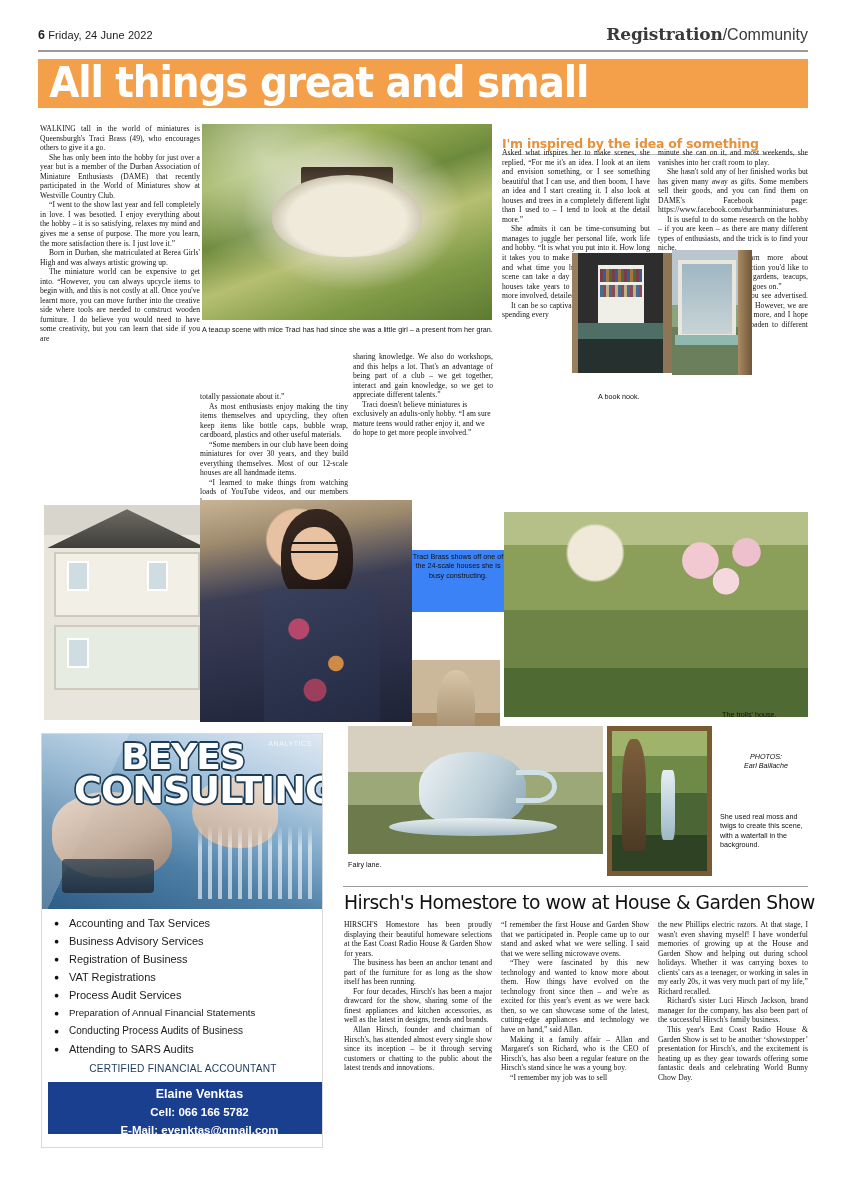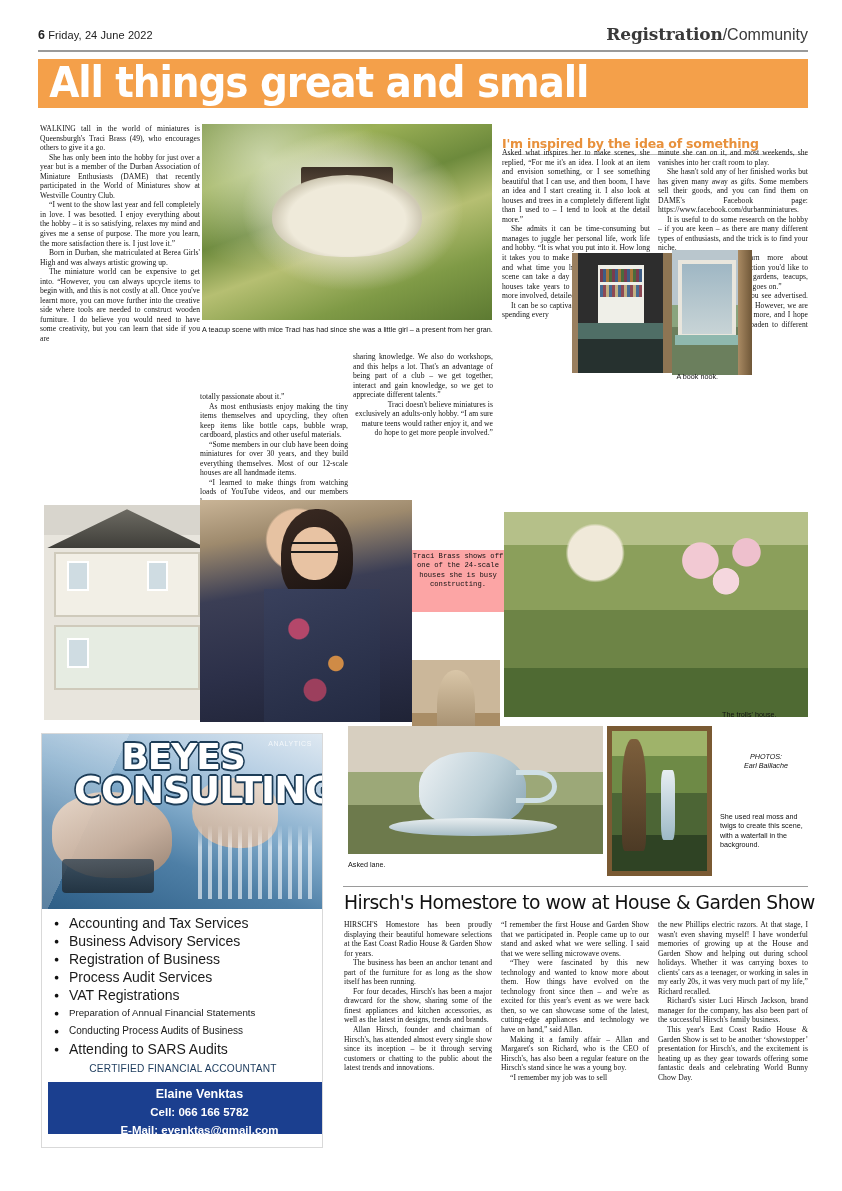--- a/index.html
+++ b/index.html
@@ -245,22 +245,22 @@
     background:linear-gradient(180deg,#cbb79a 0 44%, #a98d66 44% 72%, #7b6444 72% 100%);
   }
   .ph-statue .fig {
     position:absolute; left:28%; top:8%; width:44%; height:62%;
     background:linear-gradient(180deg,#d9c6a8,#9a8363);
     border-radius:46% 46% 18% 18%;
   }
 
   
   .cap-box {
-    position:absolute; background:#fca5a5;
-    font-family:Liberation Mono, monospace;
+    position:absolute; background:#3b82f6;
+    font-family:Liberation Sans, sans-serif;
     font-size:7.2px; line-height:9.4px; color:#111; text-align:center;
   }
 
   
   .ad {
     position:absolute; left:41px; top:733px; width:282px; height:415px;
     background:#ffffff; border:1px solid #d9d9d9; overflow:hidden;
   }
   .ad-hero {
     position:absolute; left:0; top:0; width:282px; height:175px;
@@ -307,21 +307,21 @@
       -1.2px -1.2px 0 #1d3d58, 1.2px -1.2px 0 #1d3d58, -1.2px 1.2px 0 #1d3d58, 1.2px 1.2px 0 #1d3d58;
   }
   .ad-logo .l1 { display:block; font-size:36px; }
   .ad-logo .l2 { display:block; font-size:38px;margin-left:32px; }
   .ad-list {
     position:absolute; left:0; top:180px; width:282px; padding:0 10px;
     list-style:none; margin:0;
   }
   .ad-list li {
     font-family:"Liberation Sans", sans-serif;
-    font-size:14px; line-height:18px; color:#1b1b1b; position:relative; padding-left:17px;
+    font-size:11px; line-height:18px; color:#1b1b1b; position:relative; padding-left:17px;
     white-space:nowrap;
   }
   .ad-list li:before {
     content:"\25CF"; position:absolute; left:2px; top:0; font-size:8.5px; color:#111;
   }
   .ad-cfa {
     position:absolute; left:0; top:329px; width:282px; text-align:center;
     font-family:"Liberation Sans", sans-serif; font-size:10.2px; color:#1b3a5c; letter-spacing:.2px;
   }
   .ad-band {
@@ -374,21 +374,21 @@
 
   <div class="col bodytext" style="left:200px; top:352px; width:148px; height:165px;margin-top:40px;">
     <p class="noindent">totally passionate about it.”</p>
     <p>As most enthusiasts enjoy making the tiny items themselves and upcycling, they often keep items like bottle caps, bubble wrap, cardboard, plastics and other useful materials.</p>
     <p>“Some members in our club have been doing miniatures for over 30 years, and they build everything themselves. Most of our 12-scale houses are all handmade items.</p>
     <p>“I learned to make things from watching loads of YouTube videos, and our members love</p>
   </div>
 
   <div class="col bodytext" style="left:353px; top:352px; width:140px; height:160px;">
     <p class="noindent">sharing knowledge. We also do workshops, and this helps a lot. That's an advantage of being part of a club – we get together, interact and gain knowledge, so we get to appreciate different talents.”</p>
-    <p style="text-align:right;">Traci doesn't believe miniatures is exclusively an adults-only hobby. “I am sure mature teens would rather enjoy it, and we do hope to get more people involved.”</p>
+    <p style="text-align:left;">Traci doesn't believe miniatures is exclusively an adults-only hobby. “I am sure mature teens would rather enjoy it, and we do hope to get more people involved.”</p>
   </div>
 
   <div class="subhead-wrap" style="left:502px; top:136px; width:306px;">
     <div class="subhead">I'm inspired by the idea of something</div>
     <div class="subhead-rule"></div>
   </div>
 
   <div class="col bodytext" style="left:502px; top:148px; width:148px; height:360px;">
     <p class="noindent">Asked what inspires her to make scenes, she replied, “For me it's an idea. I look at an item and envision something, or I see something beautiful that I can use, and then boom, I have an idea and I start creating it. I also look at houses and trees in a completely different light than I used to – I tend to look at the detail more.”</p>
     <p>She admits it can be time-consuming but manages to juggle her personal life, work life and hobby. “It is what you put into it. How long it takes you to make a scene depends on you and what time you have available. A teacup scene can take a day or a week. Our 12-scale houses take years to complete, as these take more involved, detailed and precise work.”</p>
@@ -406,21 +406,21 @@
   <div class="photo ph-booknook" style="left:572px; top:253px; width:100px; height:120px;">
     <div class="shelf"></div>
     <div class="books"></div>
     <div class="books2"></div>
   </div>
   <div class="photo ph-window" style="left:672px; top:250px; width:80px; height:125px;">
     <div class="frame"></div>
     <div class="sill"></div>
     <div class="door"></div>
   </div>
-  <div class="caption" style="position:absolute; left:598px; top:372px; width:120px;text-align:right;">A book nook.</div>
+  <div class="caption" style="position:absolute; left:598px; top:392px; width:120px;">A book nook.</div>
 
   <div class="photo ph-dollhouse" style="left:44px; top:505px; width:166px; height:215px;">
     <div class="roof"></div>
     <div class="floor1"></div>
     <div class="floor2"></div>
     <div class="win" style="left:14%; top:26%;"></div>
     <div class="win" style="left:62%; top:26%;"></div>
     <div class="win" style="left:14%; top:62%;"></div>
   </div>
 
@@ -440,21 +440,21 @@
     <div class="fig"></div>
   </div>
 
   <div class="caption" style="position:absolute; left:722px; top:710px; width:90px;">The trolls' house.</div>
 
   <div class="photo ph-fairylane" style="left:348px; top:726px; width:255px; height:128px;">
     <div class="jug"></div>
     <div class="handle"></div>
     <div class="saucer"></div>
   </div>
-  <div class="caption" style="position:absolute; left:348px; top:860px; width:120px;">Asked lane.</div>
+  <div class="caption" style="position:absolute; left:348px; top:860px; width:120px;">Fairy lane.</div>
 
   <div class="photo ph-trolls" style="left:607px; top:726px; width:105px; height:150px;">
     <div class="tree"></div>
     <div class="fall"></div>
   </div>
 
   <div class="caption center ital" style="position:absolute; left:718px; top:752px; width:96px;">
     <div>PHOTOS:</div>
     <div>Earl Baillache</div>
   </div>
@@ -470,22 +470,22 @@
       <div class="chart"></div>
     </div>
     <div class="ad-logo">
       <span class="l1">BEYES</span>
       <span class="l2">CONSULTING</span>
     </div>
     <ul class="ad-list">
       <li>Accounting and Tax Services</li>
       <li>Business Advisory Services</li>
       <li>Registration of Business</li>
+      <li>VAT Registrations</li>
       <li>Process Audit Services</li>
-      <li>VAT Registrations</li>
       <li style="font-size:9.7px;">Preparation of Annual Financial Statements</li>
       <li style="font-size:10px;">Conducting Process Audits of Business</li>
       <li>Attending to SARS Audits</li>
     </ul>
     <div class="ad-cfa">CERTIFIED FINANCIAL ACCOUNTANT</div>
     <div class="ad-band">
       <div class="nm">Elaine Venktas</div>
       <div>Cell: 066 166 5782</div>
       <div>E-Mail: evenktas@gmail.com</div>
     </div>

